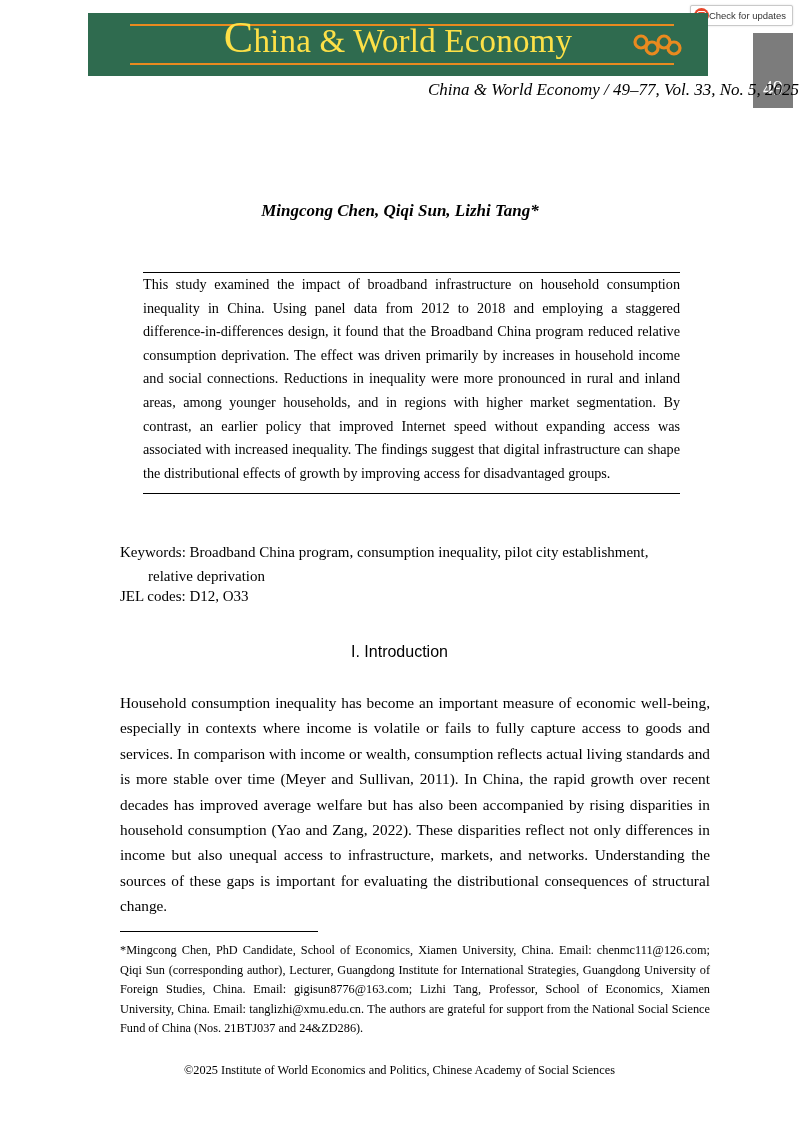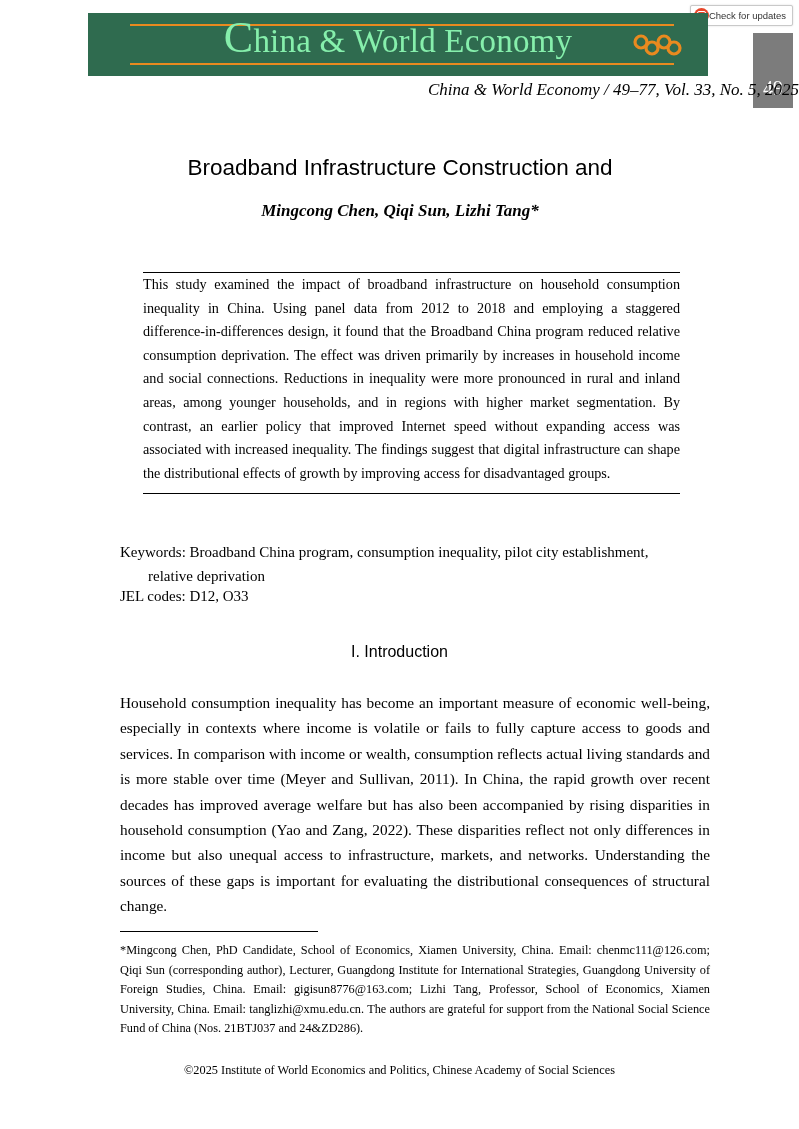--- a/index.html
+++ b/index.html
@@ -80,21 +80,21 @@
     bottom: 11px;
     height: 2px;
     background: #e98a1f;
   }
   .masthead .journal-title {
     position: absolute;
     left: 0;
     right: 0;
     top: 10px;
     text-align: center;
-    color: #86efac;
+    color: #fde047;
     font-family: "Liberation Serif", serif;
     font-size: 33px;
     letter-spacing: 0.2px;
   }
   .masthead .journal-title .drop {
     font-size: 44px;
     line-height: 0;
   }
   .masthead .logo-knot {
     position: absolute;
@@ -276,21 +276,21 @@
 </div>
 
 <div class="page-tab">
   <span>49</span>
 </div>
 
 <div class="running-head">China &amp; World Economy  / 49–77, Vol. 33, No. 5, 2025</div>
 
 <div class="title-block">
   <h1 class="article-title">
-    <span>Broadband Infrastructure Construction and</span><br>
+    <br>
   </h1>
   <div class="authors">Mingcong Chen, Qiqi Sun, Lizhi Tang*</div>
 </div>
 
 <div class="abstract-wrap">
   <hr class="hr-thin">
   <p class="abstract-text">This study examined the impact of broadband infrastructure on household consumption inequality in China. Using panel data from 2012 to 2018 and employing a staggered difference-in-differences design, it found that the Broadband China program reduced relative consumption deprivation. The effect was driven primarily by increases in household income and social connections. Reductions in inequality were more pronounced in rural and inland areas, among younger households, and in regions with higher market segmentation. By contrast, an earlier policy that improved Internet speed without expanding access was associated with increased inequality. The findings suggest that digital infrastructure can shape the distributional effects of growth by improving access for disadvantaged groups.</p>
   <hr class="hr-thin">
 </div>
 

